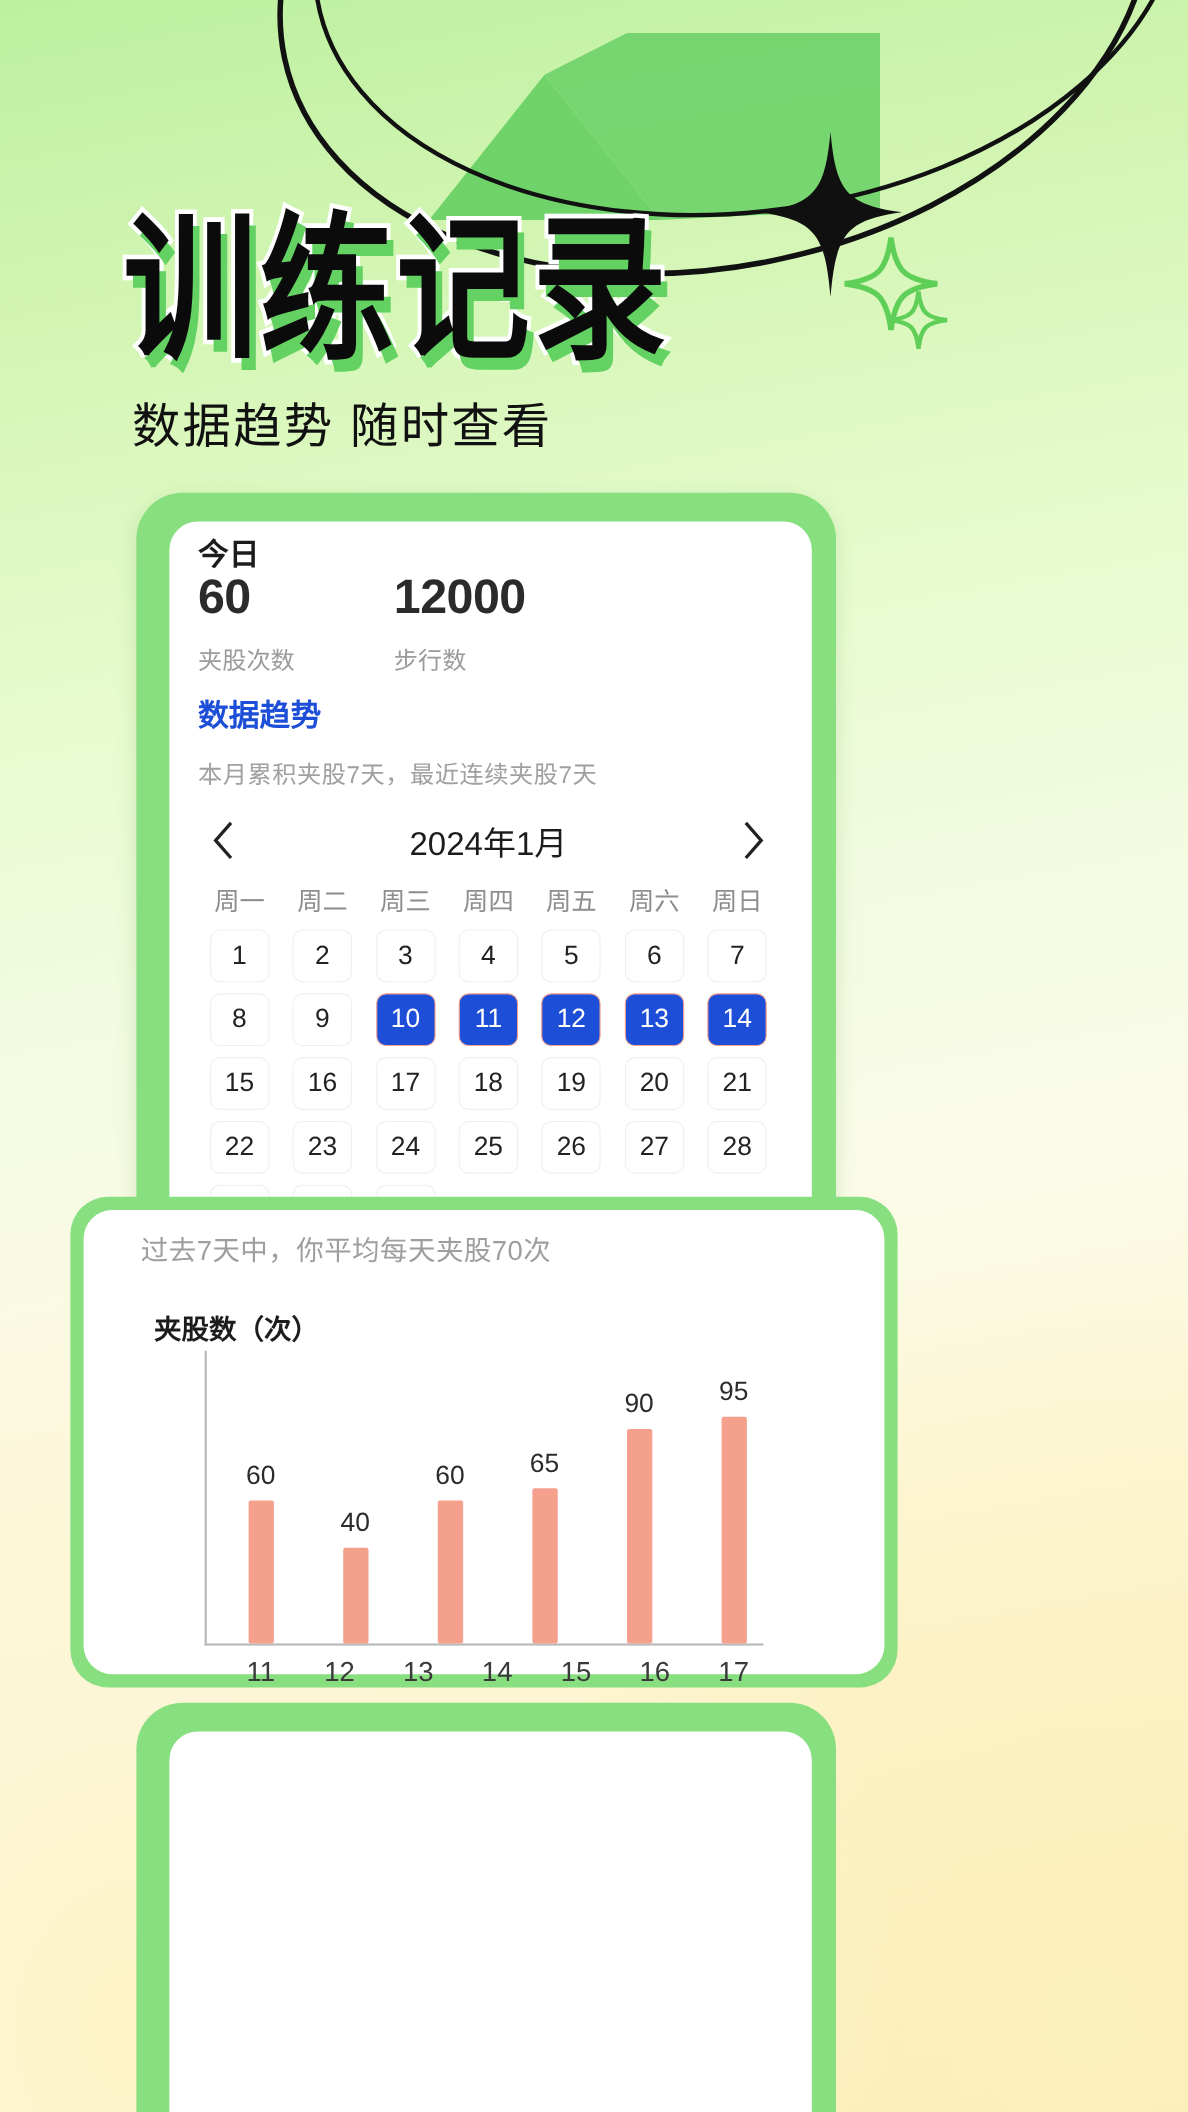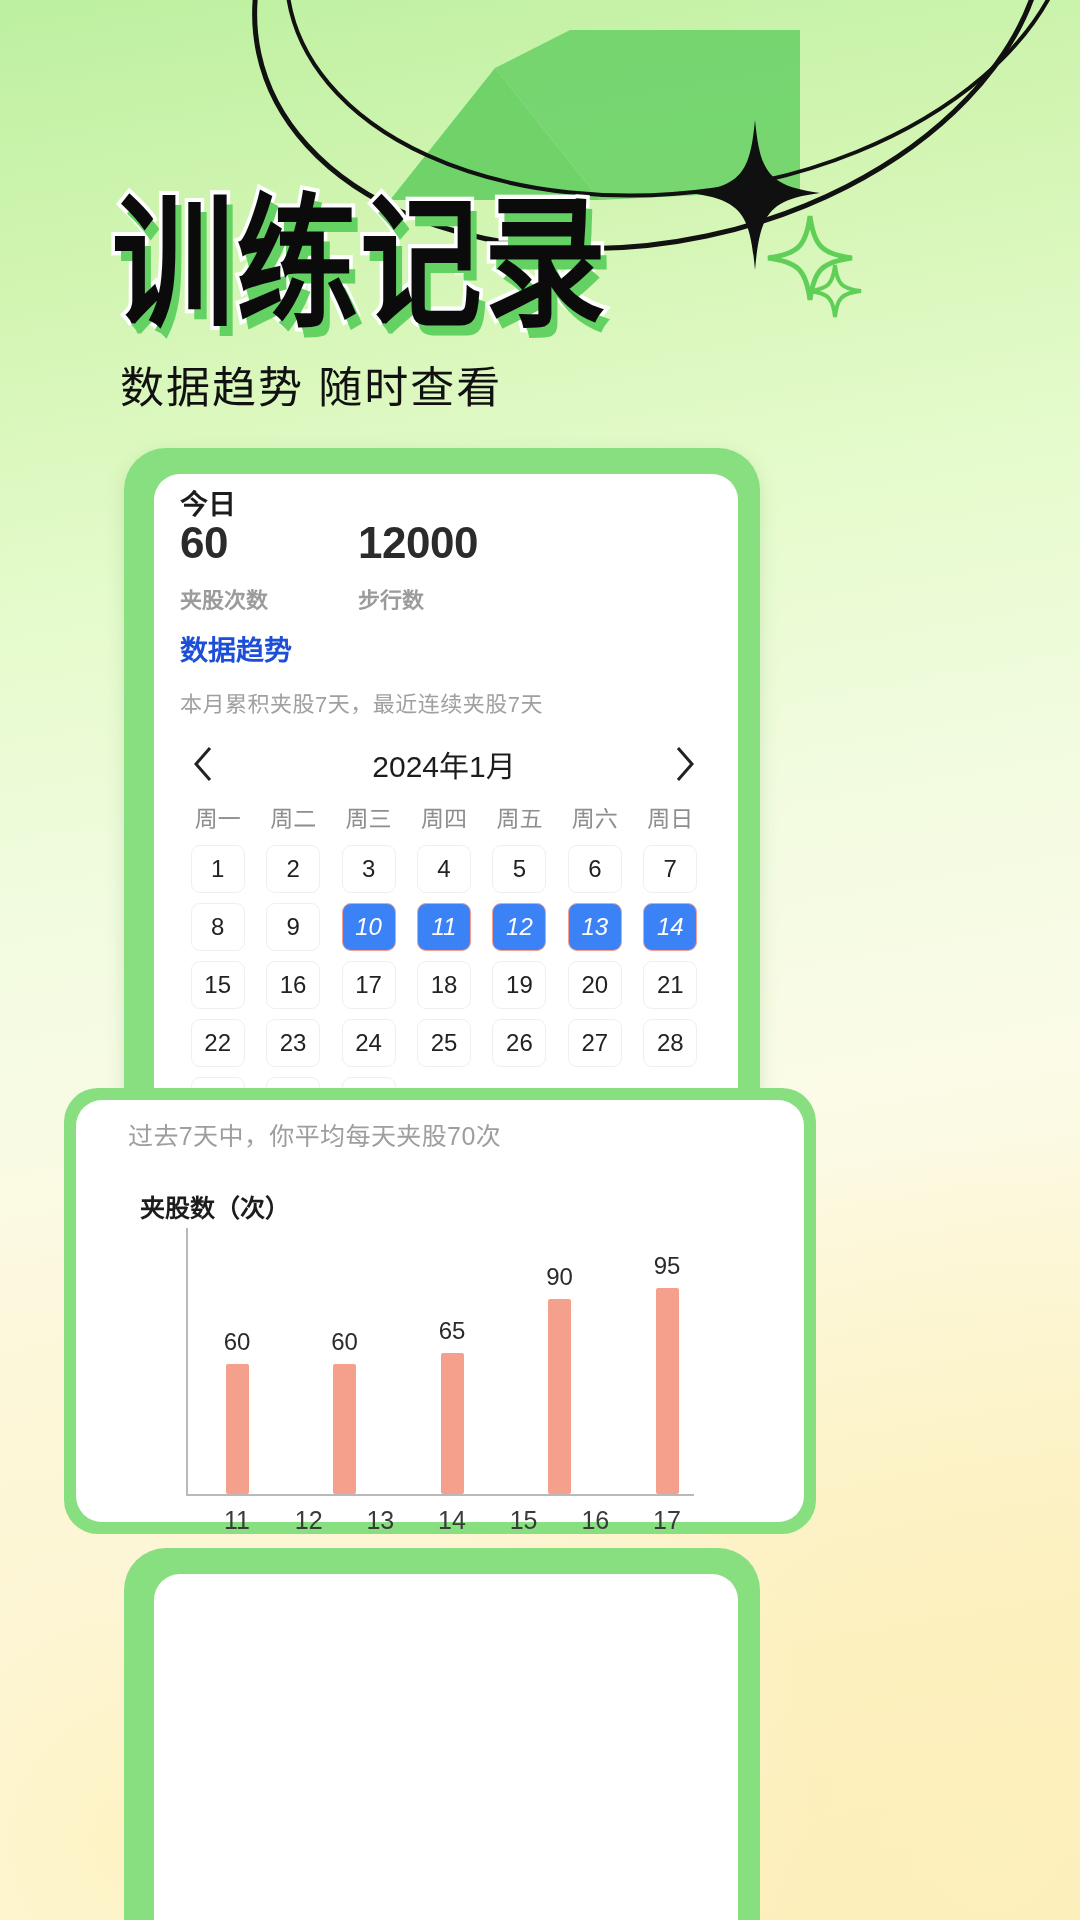--- a/index.html
+++ b/index.html
@@ -28,37 +28,37 @@
   #page-subtitle{position:absolute;left:120px;top:352px;font-size:44px;color:#111;letter-spacing:2px;}
 
   
   #card-outer{position:absolute;left:124px;top:448px;width:636px;height:700px;
     background:#88df7f;border-radius:42px;box-shadow:0 6px 18px rgba(110,170,90,.25);}
   #card-inner{position:absolute;left:154px;top:474px;width:584px;height:660px;
     background:#fff;border-radius:26px;overflow:hidden;}
   #today-label{position:absolute;left:180px;top:482px;font-size:28px;font-weight:700;color:#1c1c1c;}
   .stat{position:absolute;}
   .stat .val{font-size:44px;font-weight:800;color:#2b2b2b;letter-spacing:-.5px;}
-  .stat .lbl{font-size:22px;color:#9b9b9b;margin-top:14px;font-weight:bold;}
+  .stat .lbl{font-size:22px;color:#9b9b9b;margin-top:14px;}
   #stat1{left:180px;top:518px;}
   #stat2{left:358px;top:518px;}
   #trend-title{position:absolute;left:180px;top:628px;font-size:28px;font-weight:700;color:#1d4ed8;}
   #trend-sub{position:absolute;left:180px;top:686px;font-size:22px;color:#a0a0a0;letter-spacing:.5px;}
 
   
   #cal-nav{position:absolute;left:180px;top:740px;width:528px;height:48px;display:flex;align-items:center;justify-content:space-between;}
   .chev{width:46px;height:46px;display:flex;align-items:center;justify-content:center;}
   .chev svg{display:block;}
   #cal-month{font-size:30px;color:#1c1c1c;}
   #cal-week{position:absolute;left:180px;top:800px;width:528px;display:grid;grid-template-columns:repeat(7,1fr);}
   #cal-week div{text-align:center;font-size:23px;color:#8e8e8e;}
   #cal-grid{position:absolute;left:180px;top:845px;width:528px;display:grid;grid-template-columns:repeat(7,1fr);row-gap:10px;}
   .day{justify-self:center;width:52px;height:46px;border-radius:9px;border:1px solid #efefef;background:#fff;
        display:flex;align-items:center;justify-content:center;font-size:24px;color:#222;}
-  .day.on{background:#3b82f6;border-color:#f7a290;color:#fff;font-style:italic;}
+  .day.on{background:#1d4ed8;border-color:#f7a290;color:#fff;}
   .day.off{color:#c6c6c6;border-color:transparent;background:transparent;}
 
   
   #chart-outer{position:absolute;left:64px;top:1088px;width:752px;height:446px;background:#88df7f;border-radius:34px;}
   #chart-card{position:absolute;left:76px;top:1100px;width:728px;height:422px;background:#fff;border-radius:26px;}
   #chart-note{position:absolute;left:128px;top:1116px;font-size:25px;color:#9e9e9e;letter-spacing:.4px;}
   #chart-axis-label{position:absolute;left:140px;top:1188px;font-size:25px;font-weight:700;color:#1c1c1c;}
   #plot{position:absolute;left:186px;top:1228px;width:574px;height:282px;}
   #yaxis{position:absolute;left:0;top:0;width:2px;height:268px;background:#b9b9b9;}
   #xaxis{position:absolute;left:0;top:266px;width:508px;height:2px;background:#b9b9b9;}
@@ -190,20 +190,24 @@
 
 <div id="plot">
   <div id="yaxis"></div>
   <div id="xaxis"></div>
   <div id="bars">
       <div class="bcol">
         <div class="bval">60</div>
         <div class="bar" style="height: 130.286px; background: rgb(244, 160, 141);"></div>
       </div>
       <div class="bcol">
+        <div class="bval">40</div>
+        <div class="bar" style="height: 86.8571px; background: rgb(244, 160, 141);"></div>
+      </div>
+      <div class="bcol">
         <div class="bval">60</div>
         <div class="bar" style="height: 130.286px; background: rgb(244, 160, 141);"></div>
       </div>
       <div class="bcol">
         <div class="bval">65</div>
         <div class="bar" style="height: 141.143px; background: rgb(244, 160, 141);"></div>
       </div>
       <div class="bcol">
         <div class="bval">90</div>
         <div class="bar" style="height: 195.429px; background: rgb(244, 160, 141);"></div>

